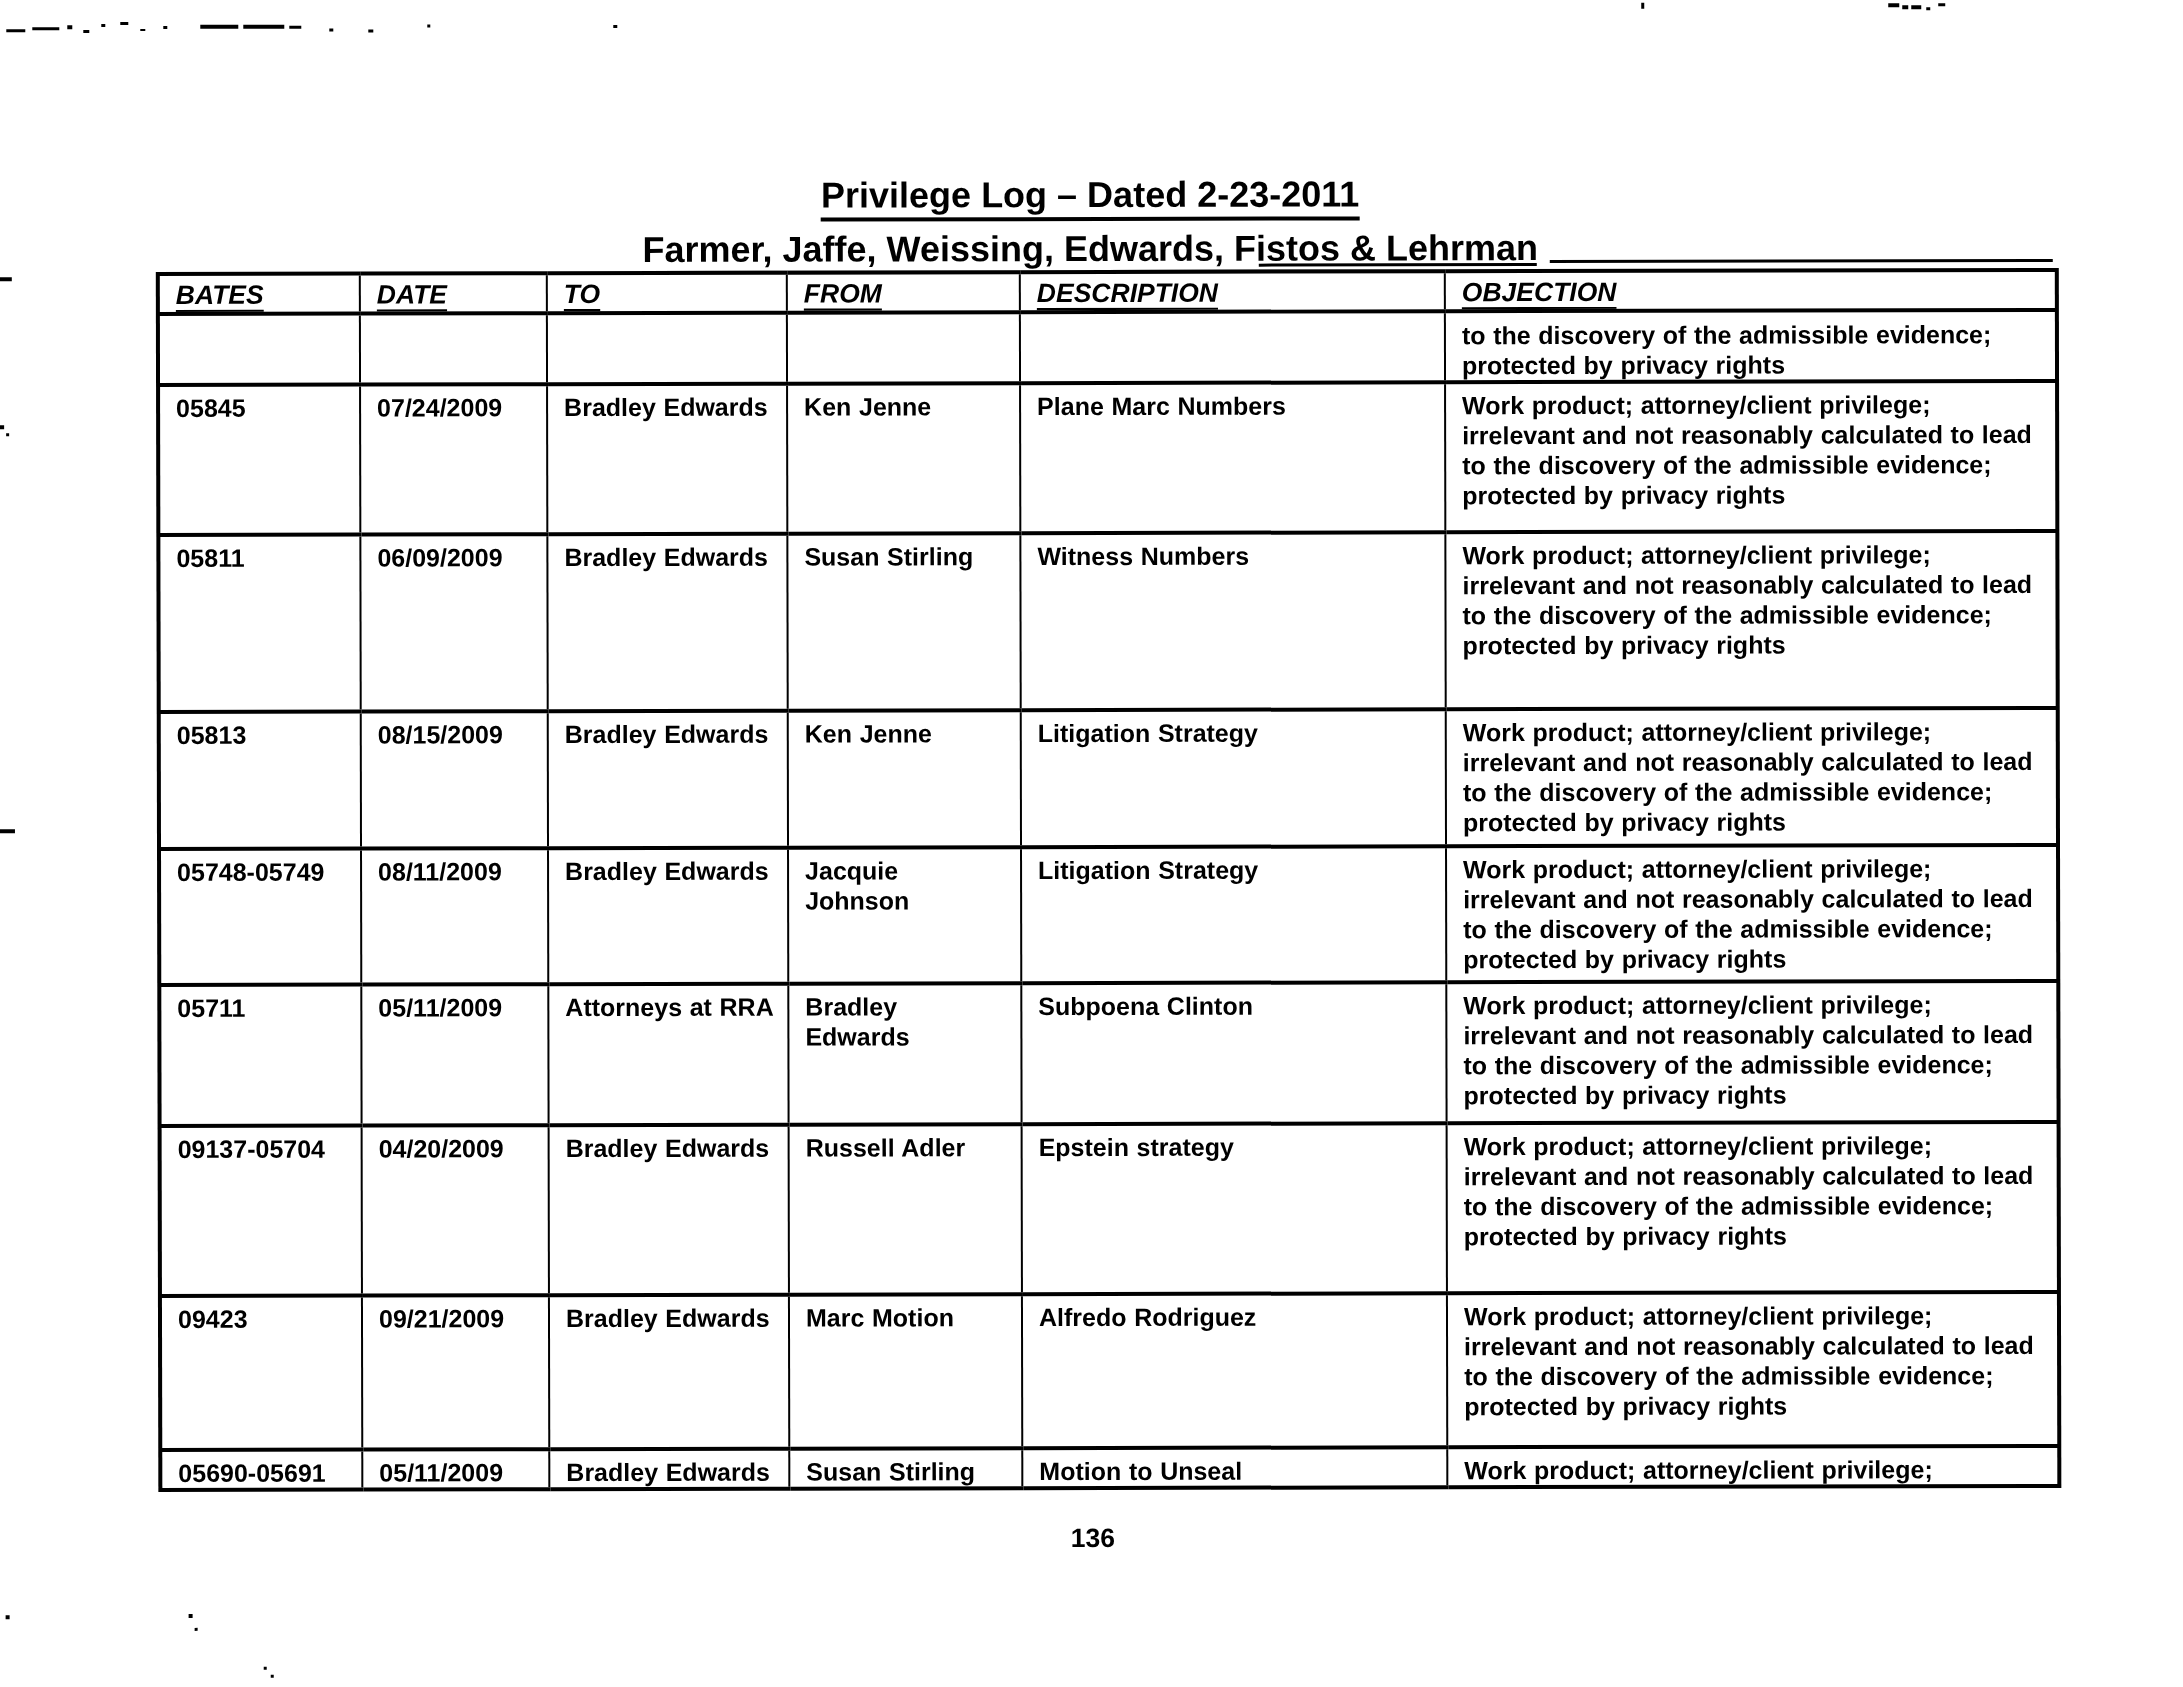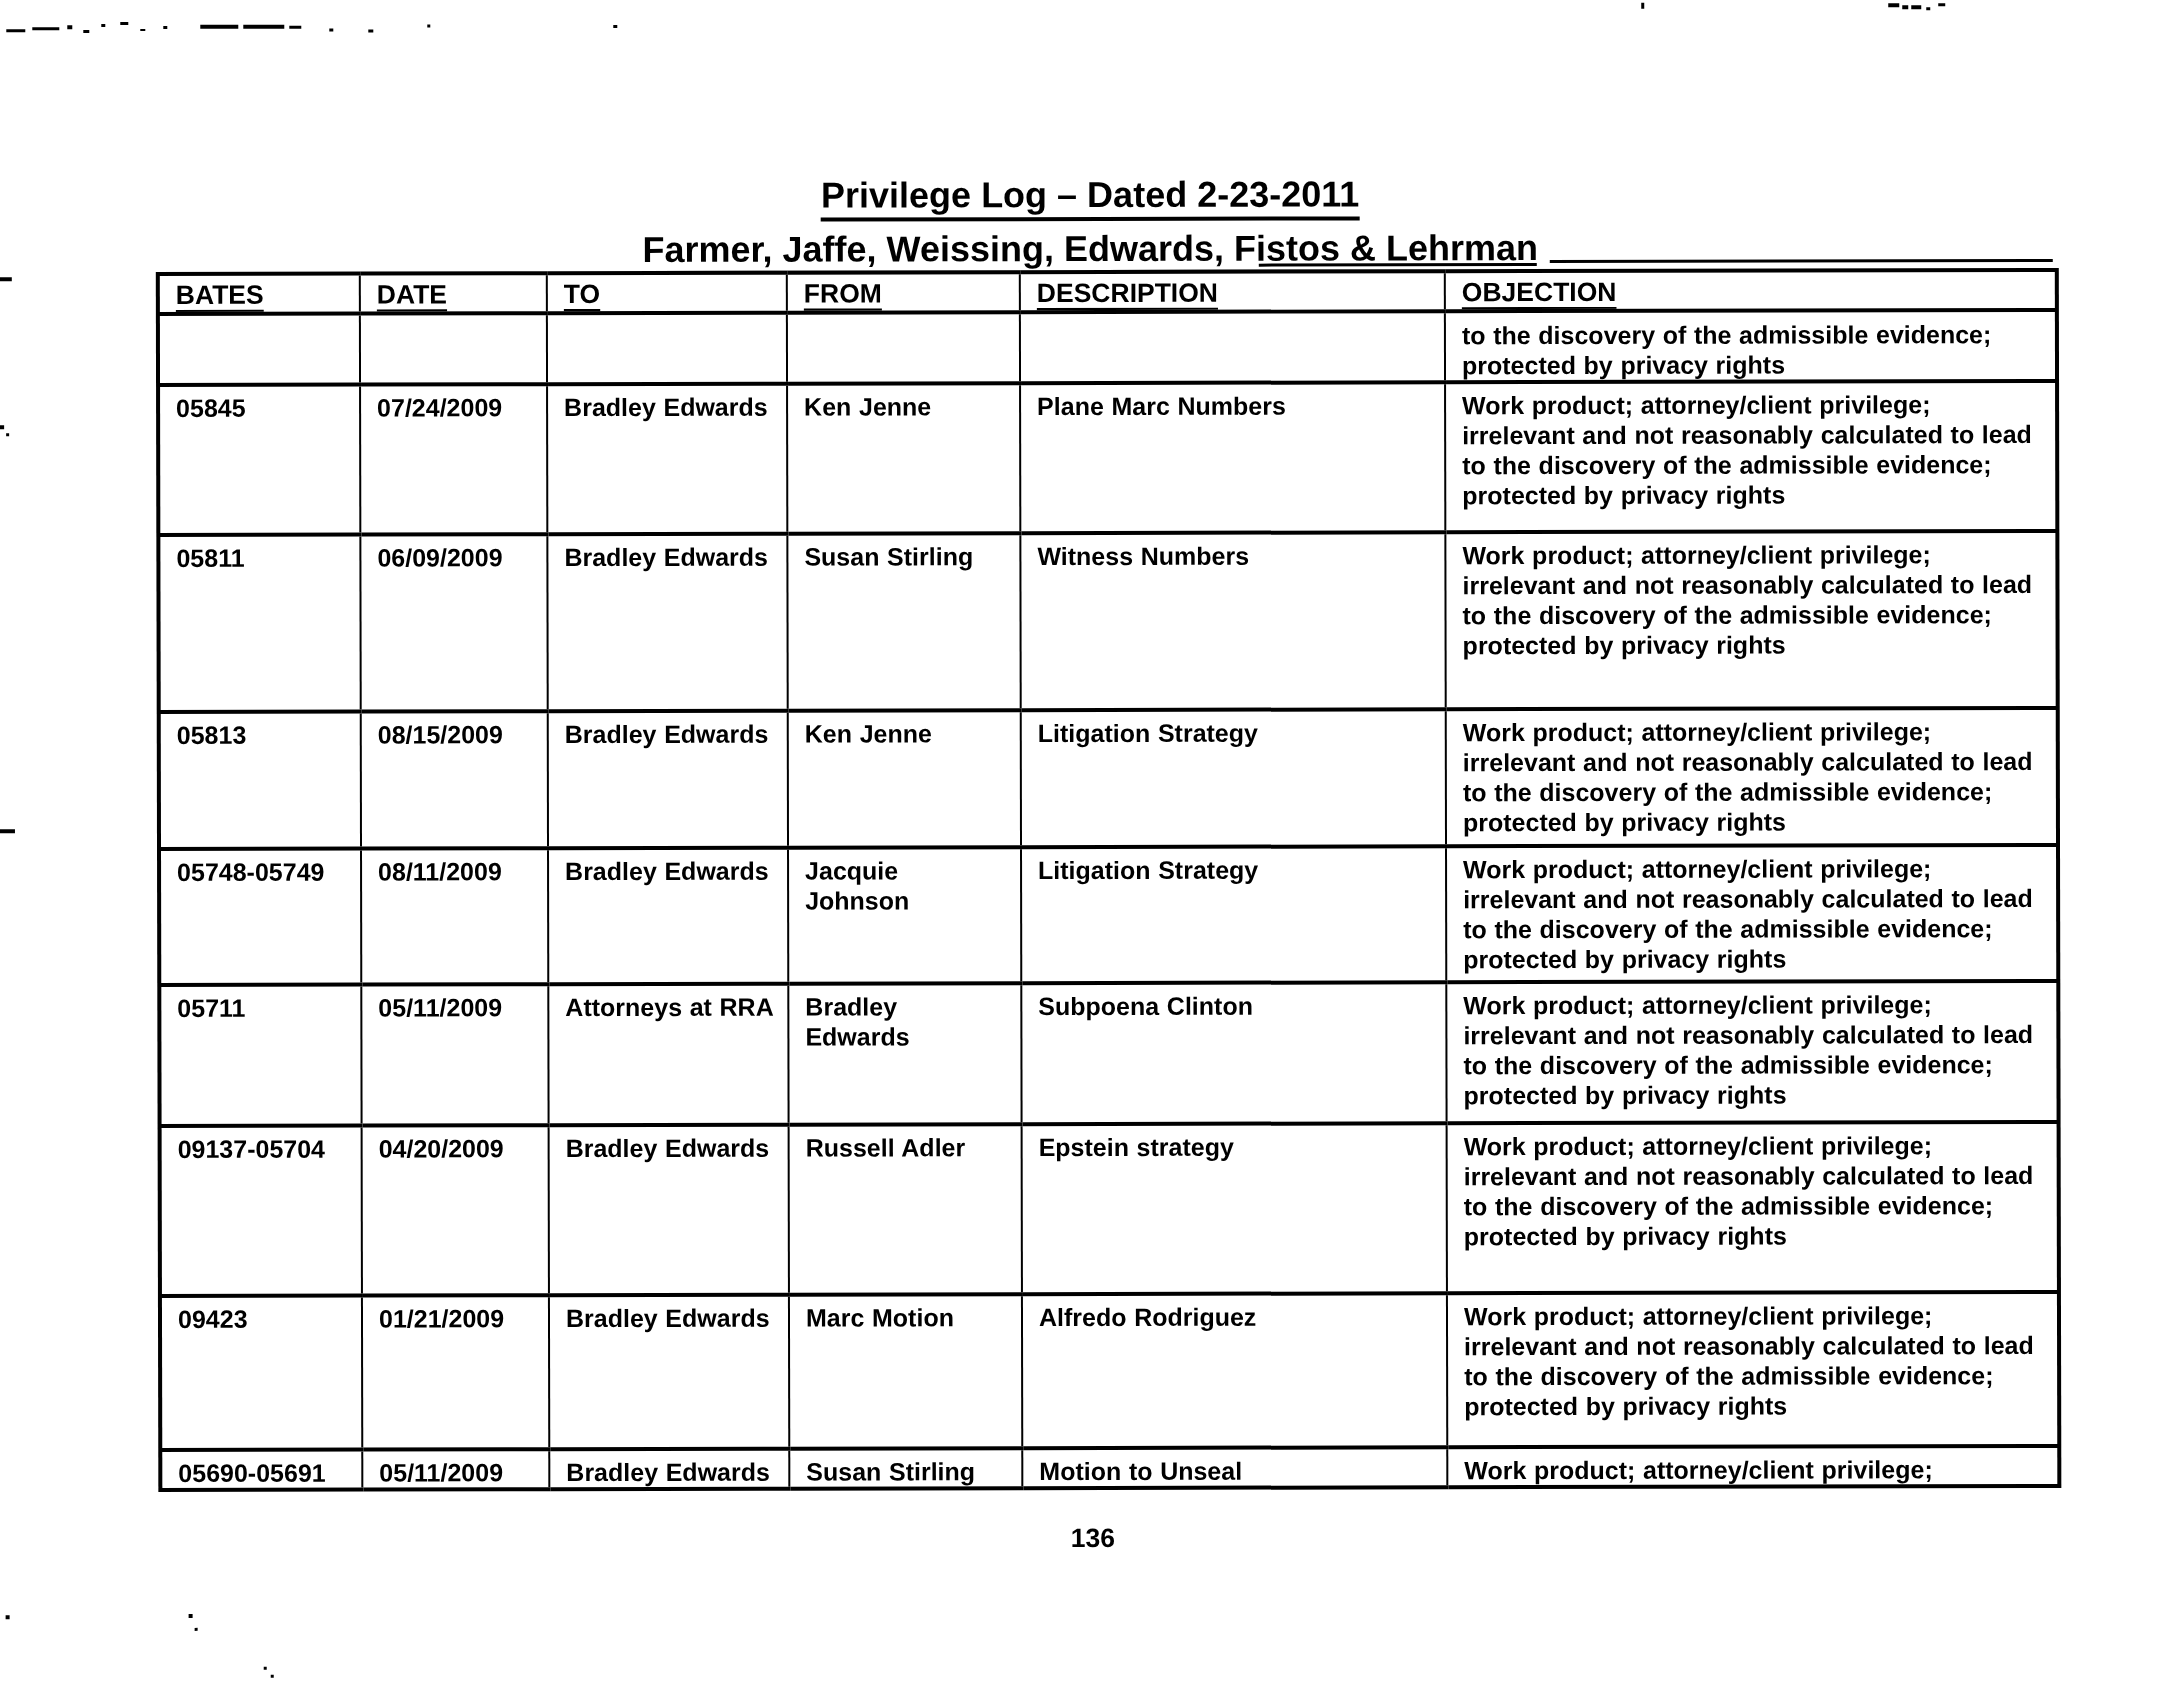--- a/index.html
+++ b/index.html
@@ -49,20 +49,21 @@
   }
   table.log { border: 4.6px solid #000; }
   table.log th {
     font-size: 26.5px; font-weight: 700;
     padding-top: 4px;
   }
   table.log th .u {
     text-decoration: underline;
     text-decoration-thickness: 3.3px;
     text-underline-offset: 6px;
+    font-style: italic;
   }
   td.obj {
     text-align: justify;
     text-align-last: left;
     line-height: 35px;
     padding: 4px 14.6px 0 17px;
   }
   
   .page-number {
     position: absolute; top: 1523px; left: 0; width: 2183px;
@@ -190,21 +191,21 @@
       <tr style="height:170px">
         <td>09137-05704</td>
         <td>04/20/2009</td>
         <td>Bradley Edwards</td>
         <td>Russell Adler</td>
         <td>Epstein strategy</td>
         <td class="obj">Work product; attorney/client privilege; irrelevant and not reasonably calculated to lead to the discovery of the admissible evidence; protected by privacy rights</td>
       </tr>
       <tr style="height:154px">
         <td>09423</td>
-        <td>01/21/2009</td>
+        <td>09/21/2009</td>
         <td>Bradley Edwards</td>
         <td>Marc Motion</td>
         <td>Alfredo Rodriguez</td>
         <td class="obj">Work product; attorney/client privilege; irrelevant and not reasonably calculated to lead to the discovery of the admissible evidence; protected by privacy rights</td>
       </tr>
       <tr style="height:38px">
         <td>05690-05691</td>
         <td>05/11/2009</td>
         <td>Bradley Edwards</td>
         <td>Susan Stirling</td>

